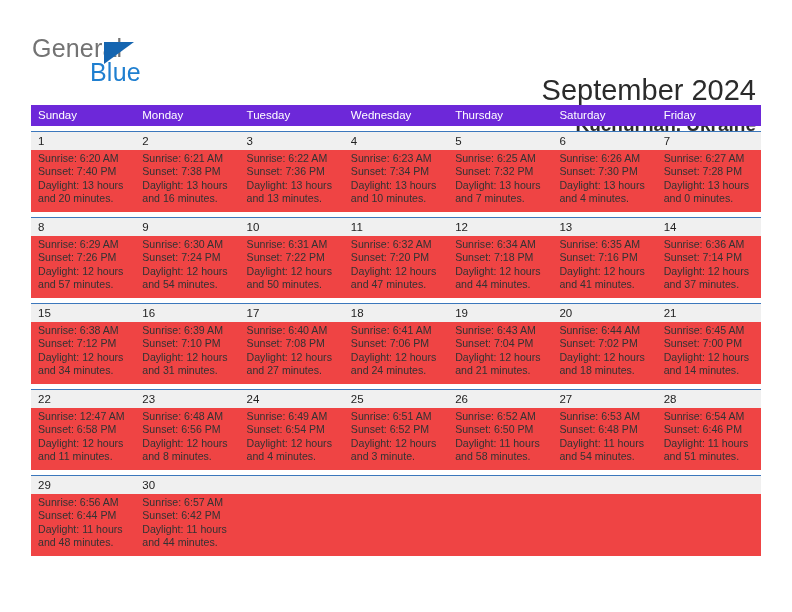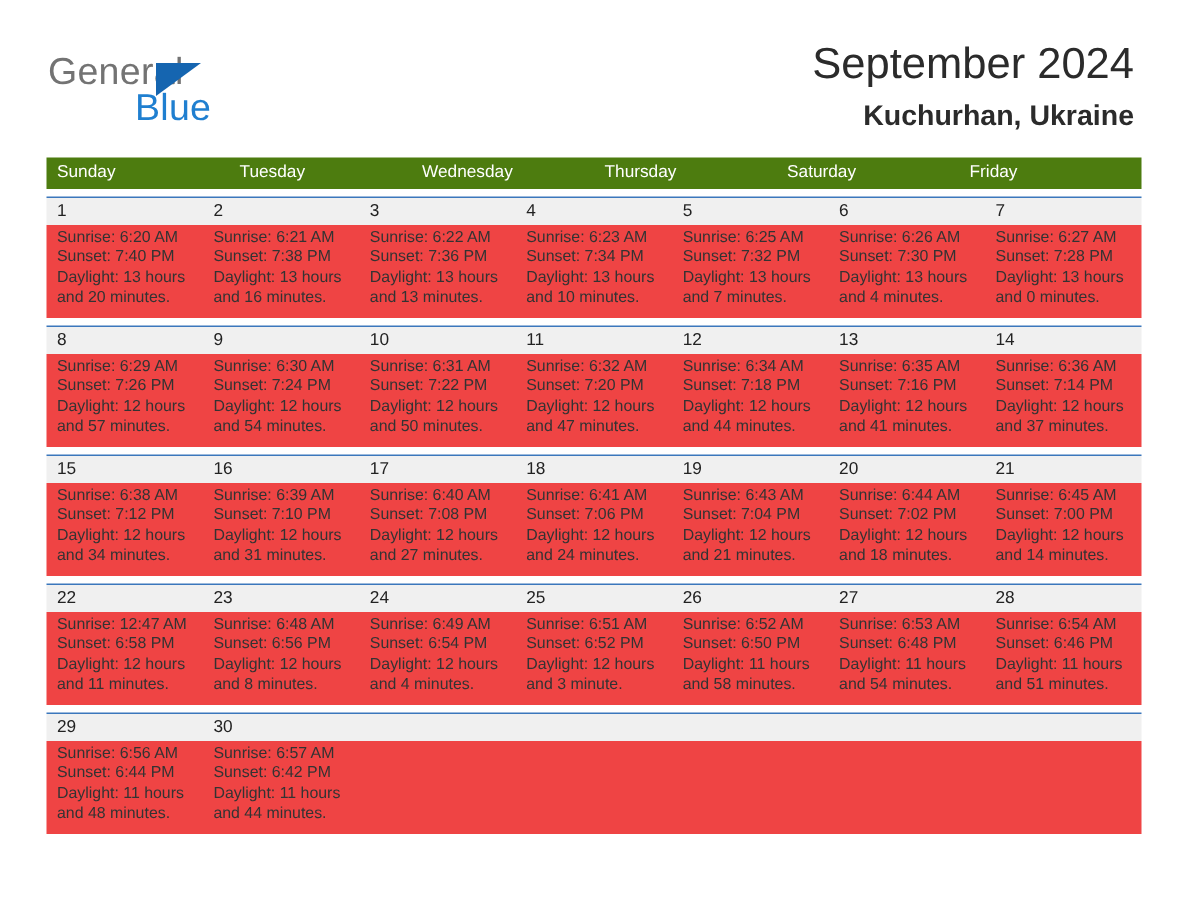--- a/index.html
+++ b/index.html
@@ -68,40 +68,41 @@
     position: absolute;
     right: 36px;
     top: 26px;
     text-align: right;
   }
   .cal-title {
     font-size: 29px;
     color: #2b2b2b;
     line-height: 34px;
     white-space: nowrap;
+    margin-top: 47px;
   }
   .cal-subtitle {
     font-size: 19px;
     color: #2b2b2b;
     line-height: 20px;
     margin-top: 8px;
     white-space: nowrap;
     font-weight: bold;
   }
 
   
   .calendar {
     position: absolute;
     left: 31px;
     top: 105px;
     width: 730px;
   }
   .dow-row {
     display: flex;
-    background: #4d7c0f;
+    background: #6d28d9;
     height: 21px;
   }
   .dow-cell {
     flex: 1 1 0;
     color: #ffffff;
     font-size: 11.5px;
     line-height: 21px;
     padding-left: 7px;
     box-sizing: border-box;
     white-space: nowrap;
@@ -164,20 +165,21 @@
       <div class="cal-title">September 2024</div>
       <div class="cal-subtitle">Kuchurhan, Ukraine</div>
     </div>
 
   </div>
 
   <div class="calendar">
 
     <div class="dow-row">
       <div class="dow-cell">Sunday</div>
+      <div class="dow-cell">Monday</div>
       <div class="dow-cell">Tuesday</div>
       <div class="dow-cell">Wednesday</div>
       <div class="dow-cell">Thursday</div>
       <div class="dow-cell">Saturday</div>
       <div class="dow-cell">Friday</div>
     </div>
 
     <div class="week">
       <div class="daynum-band">
         <div class="daynum">1</div>

